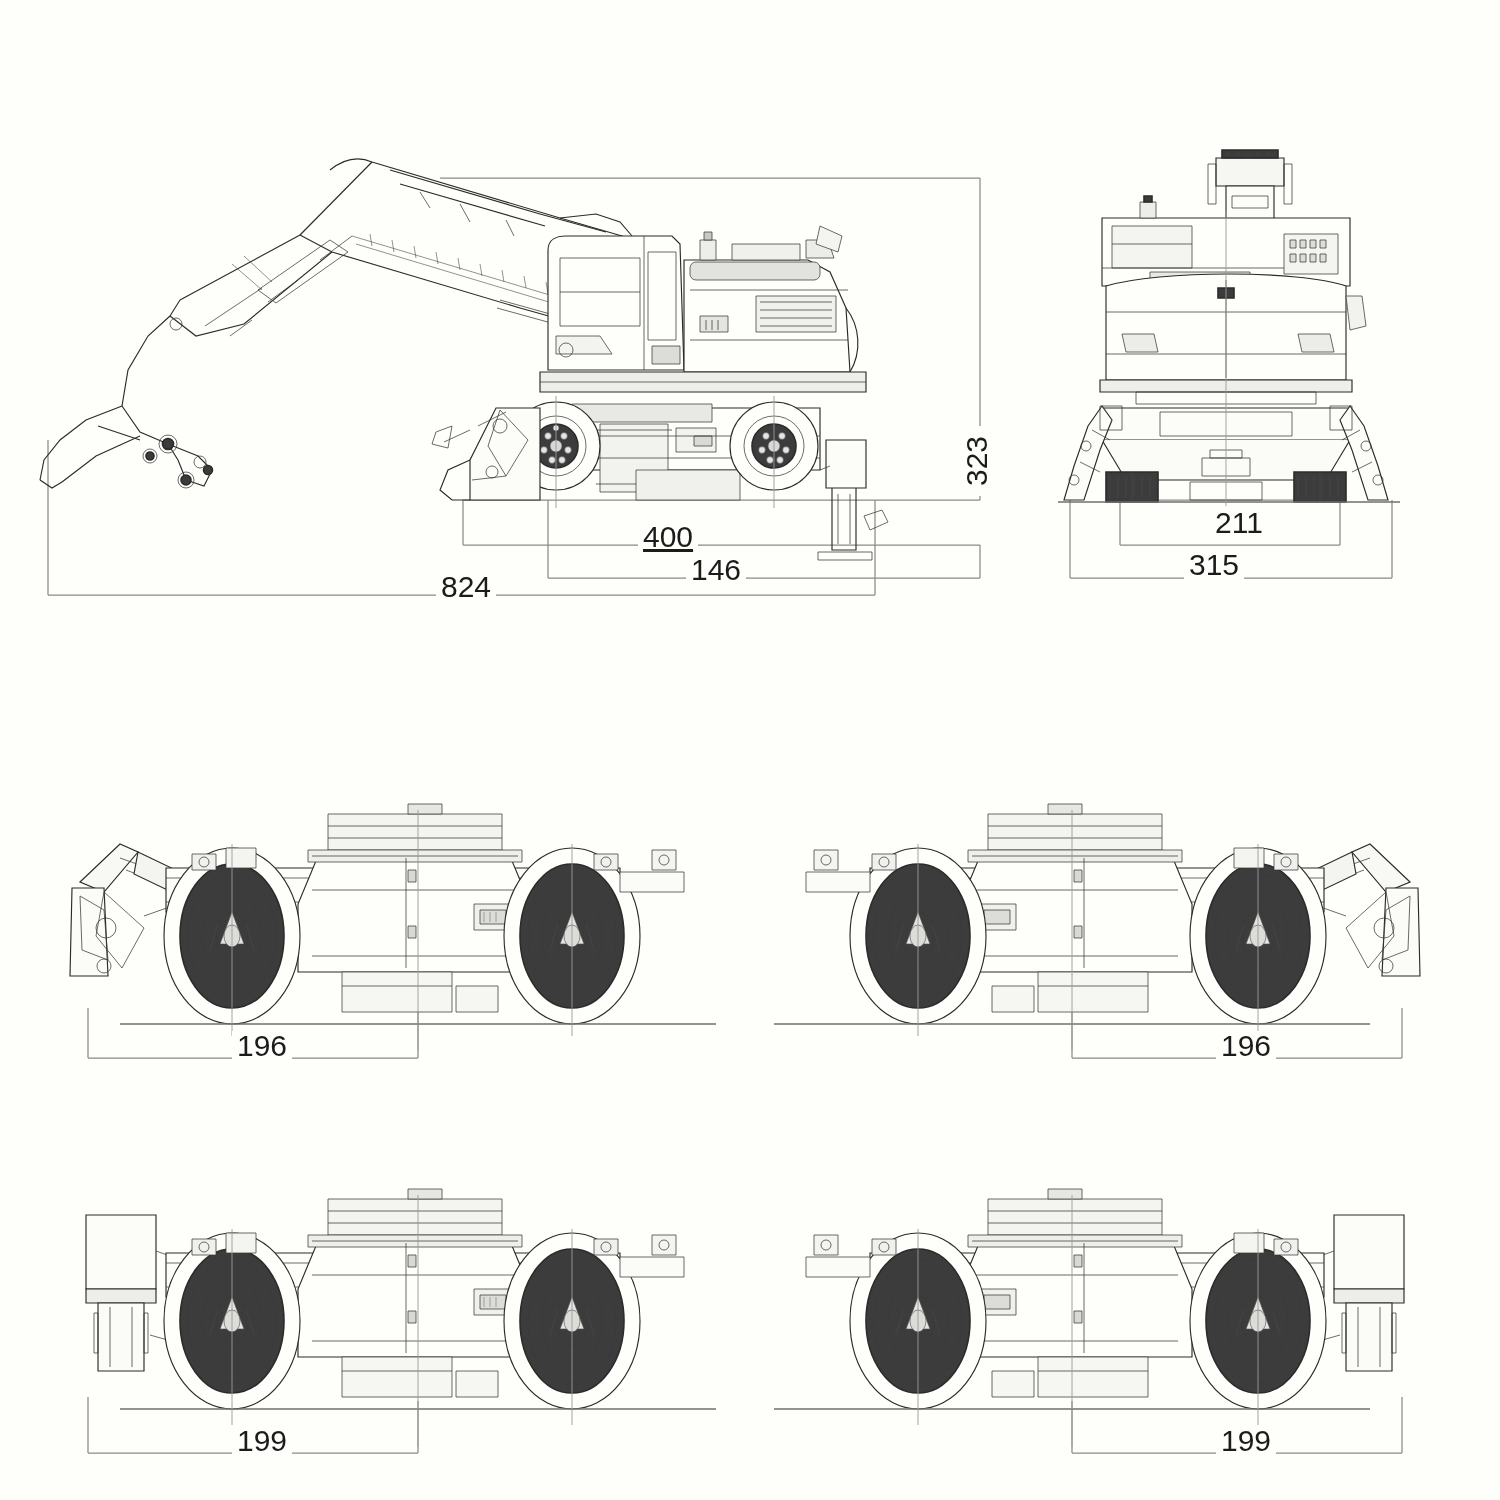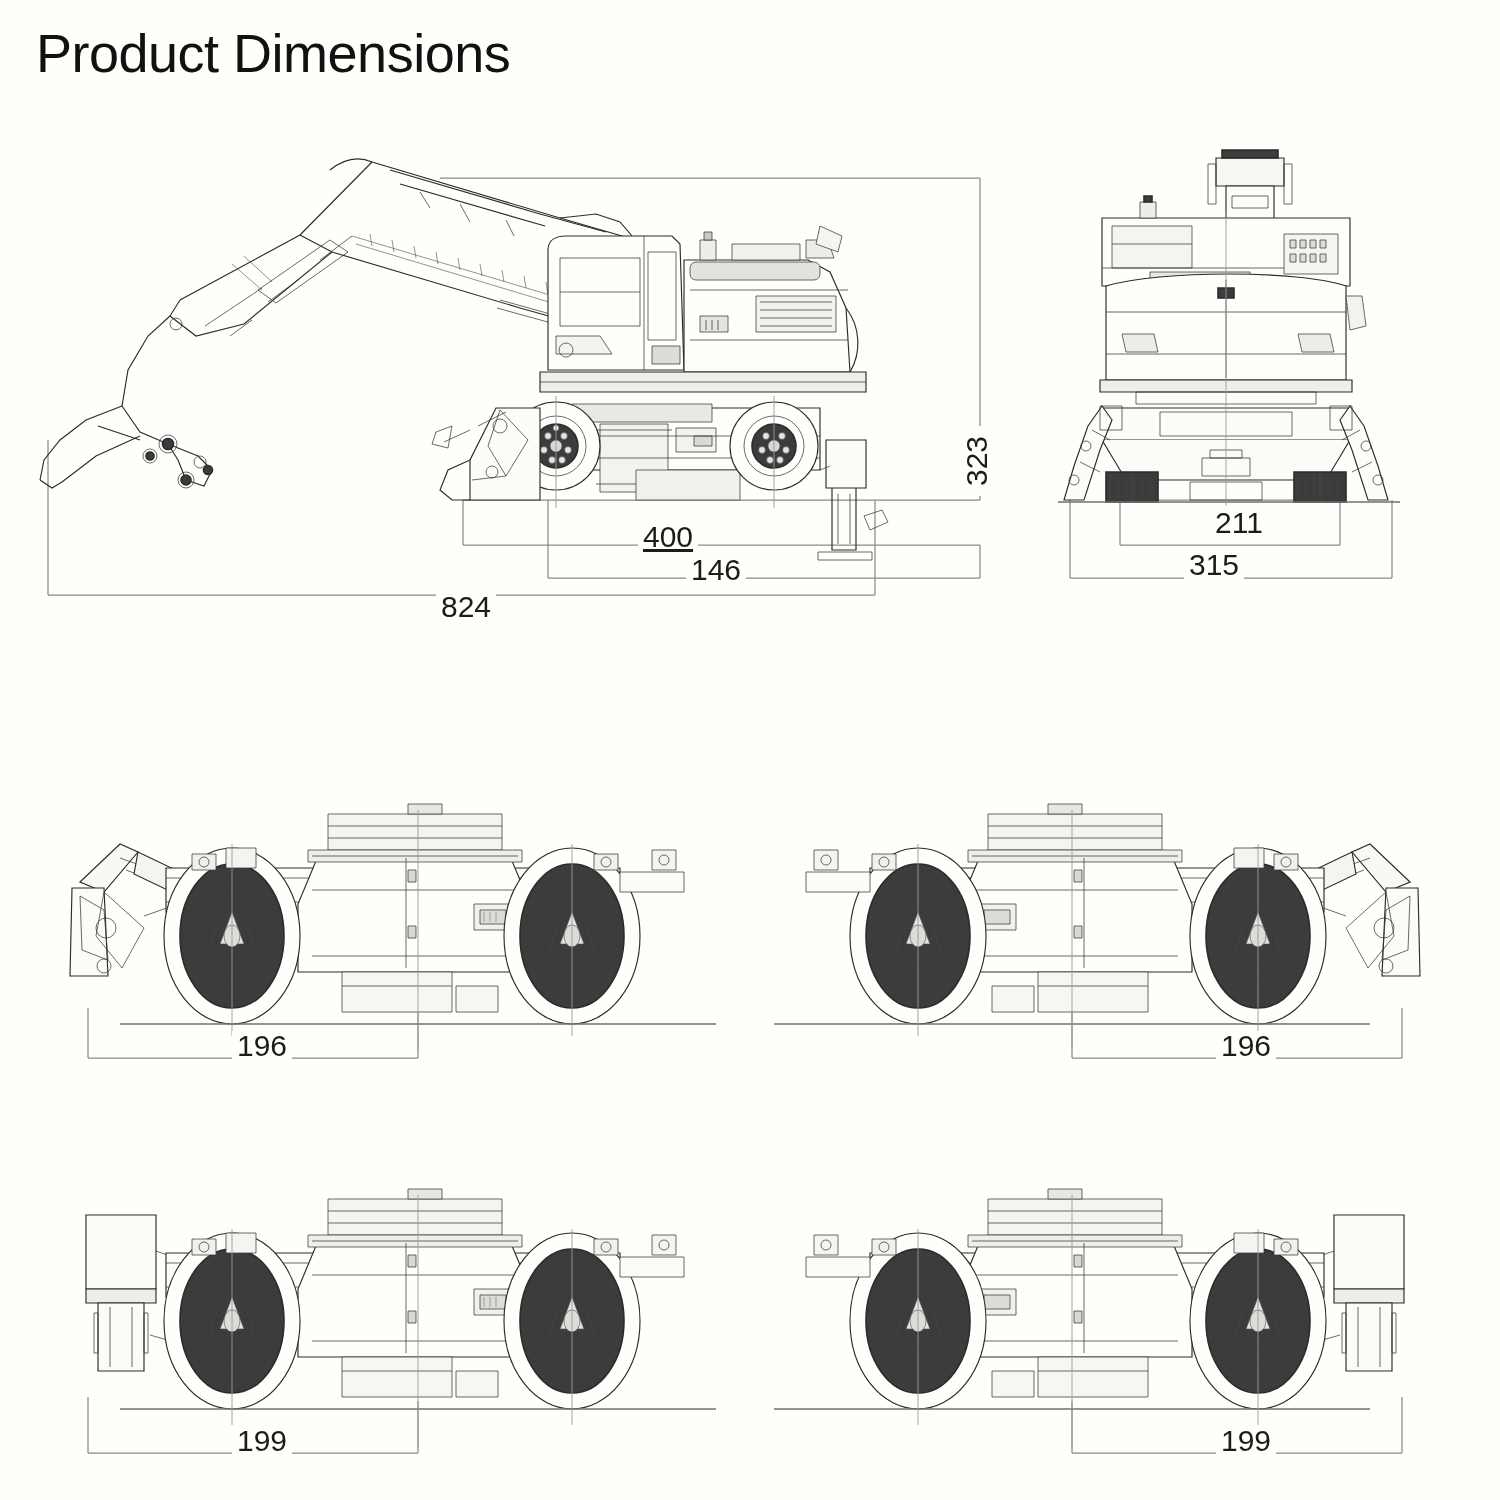--- a/index.html
+++ b/index.html
@@ -56,21 +56,20 @@
   .dimline { stroke: #8a8a8a; stroke-width: 1.25; fill: none; }
   .ctr { stroke: #9a9a9a; stroke-width: 0.9; fill: none; }
   .ground { stroke: #6f6f6f; stroke-width: 1.3; fill: none; }
   .hatch { stroke: #4a4a4a; stroke-width: 0.6; fill: none; }
 </style>
 </head>
 <body>
 
 <div id="page">
 
-  <div id="page-title">Product Dimensions</div>
 
   <div class="view" style="left:0px; top:140px; width:1010px; height:470px;">
     <svg width="1010" height="470" viewBox="0 0 1010 470">
 
       <g class="dimline">
         <path d="M440,38 L980,38"></path>
         <path d="M980,38 L980,360"></path>
         <path d="M463,360 L980,360"></path>
         <path d="M463,360 L463,405"></path>
         <path d="M463,405 L980,405"></path>
@@ -256,21 +255,21 @@
       <g class="ctr">
         <path d="M556,256 L556,368"></path>
         <path d="M774,256 L774,368"></path>
       </g>
 
     </svg>
 
     <div class="dim-label vert" style="left:942px; top:306px; width:60px; text-align:center;">323</div>
     <div class="dim-label" style="left:638px; top:382px;text-decoration:underline;">400</div>
     <div class="dim-label" style="left:686px; top:415px;">146</div>
-    <div class="dim-label" style="left:436px; top:432px;margin-top:20px;">824</div>
+    <div class="dim-label" style="left:436px; top:432px;">824</div>
   </div>
 
   <div class="view" style="left:1040px; top:140px; width:430px; height:470px;">
     <svg width="430" height="470" viewBox="0 0 430 470">
 
       <g class="dimline">
         <path d="M80,360 L300,360"></path>
         <path d="M80,360 L80,405"></path>
         <path d="M300,360 L300,405"></path>
         <path d="M80,405 L300,405"></path>

